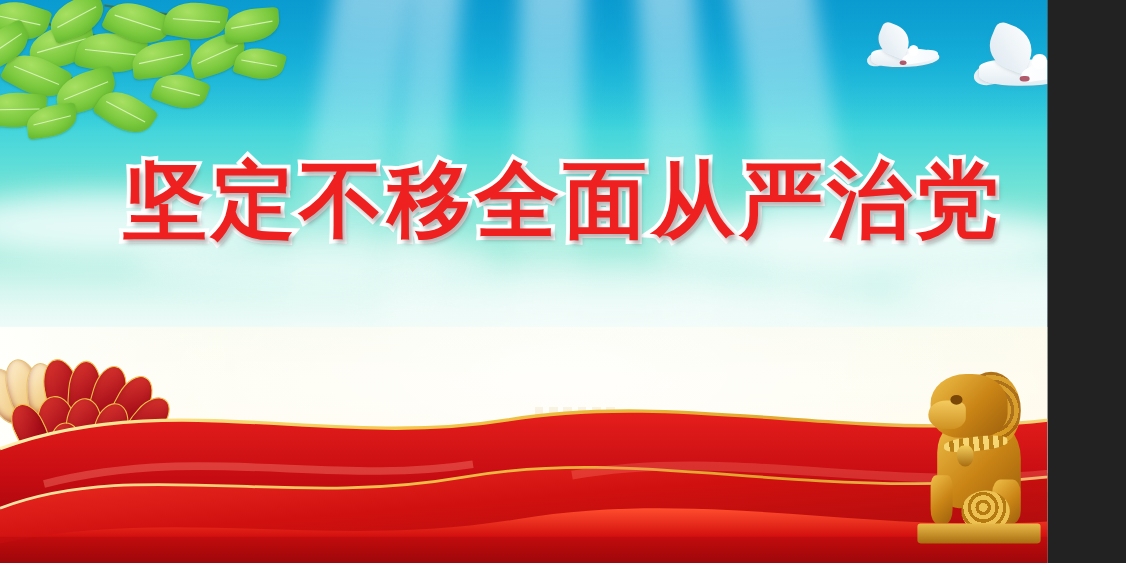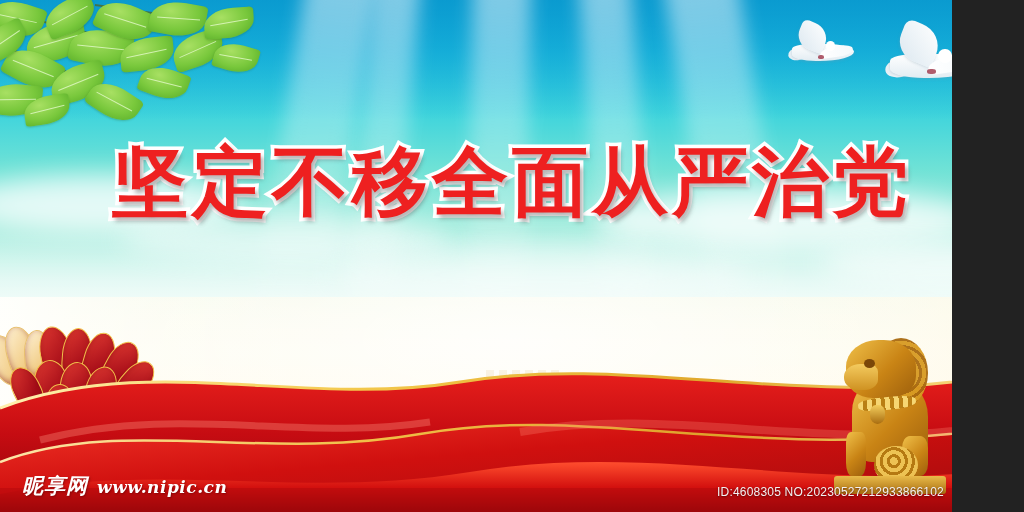--- a/index.html
+++ b/index.html
@@ -564,19 +564,14 @@
     <div class="lion-part lion-muzzle"></div>
     <div class="lion-eye"></div>
     <div class="lion-part lion-collar"></div>
     <div class="lion-part lion-bell"></div>
     <div class="lion-part lion-leg-f"></div>
     <div class="lion-part lion-leg-b"></div>
     <div class="lion-part lion-ball"></div>
     <div class="lion-part lion-base"></div>
   </div>
 
-  <div class="watermark">
-    <span class="wm-logo">昵享网</span>
-    <span class="wm-url">www.nipic.cn</span>
-  </div>
-  <div class="idtext">ID:4608305 NO:20230527212933866102</div>
 
 </div>
 
 </body></html>

